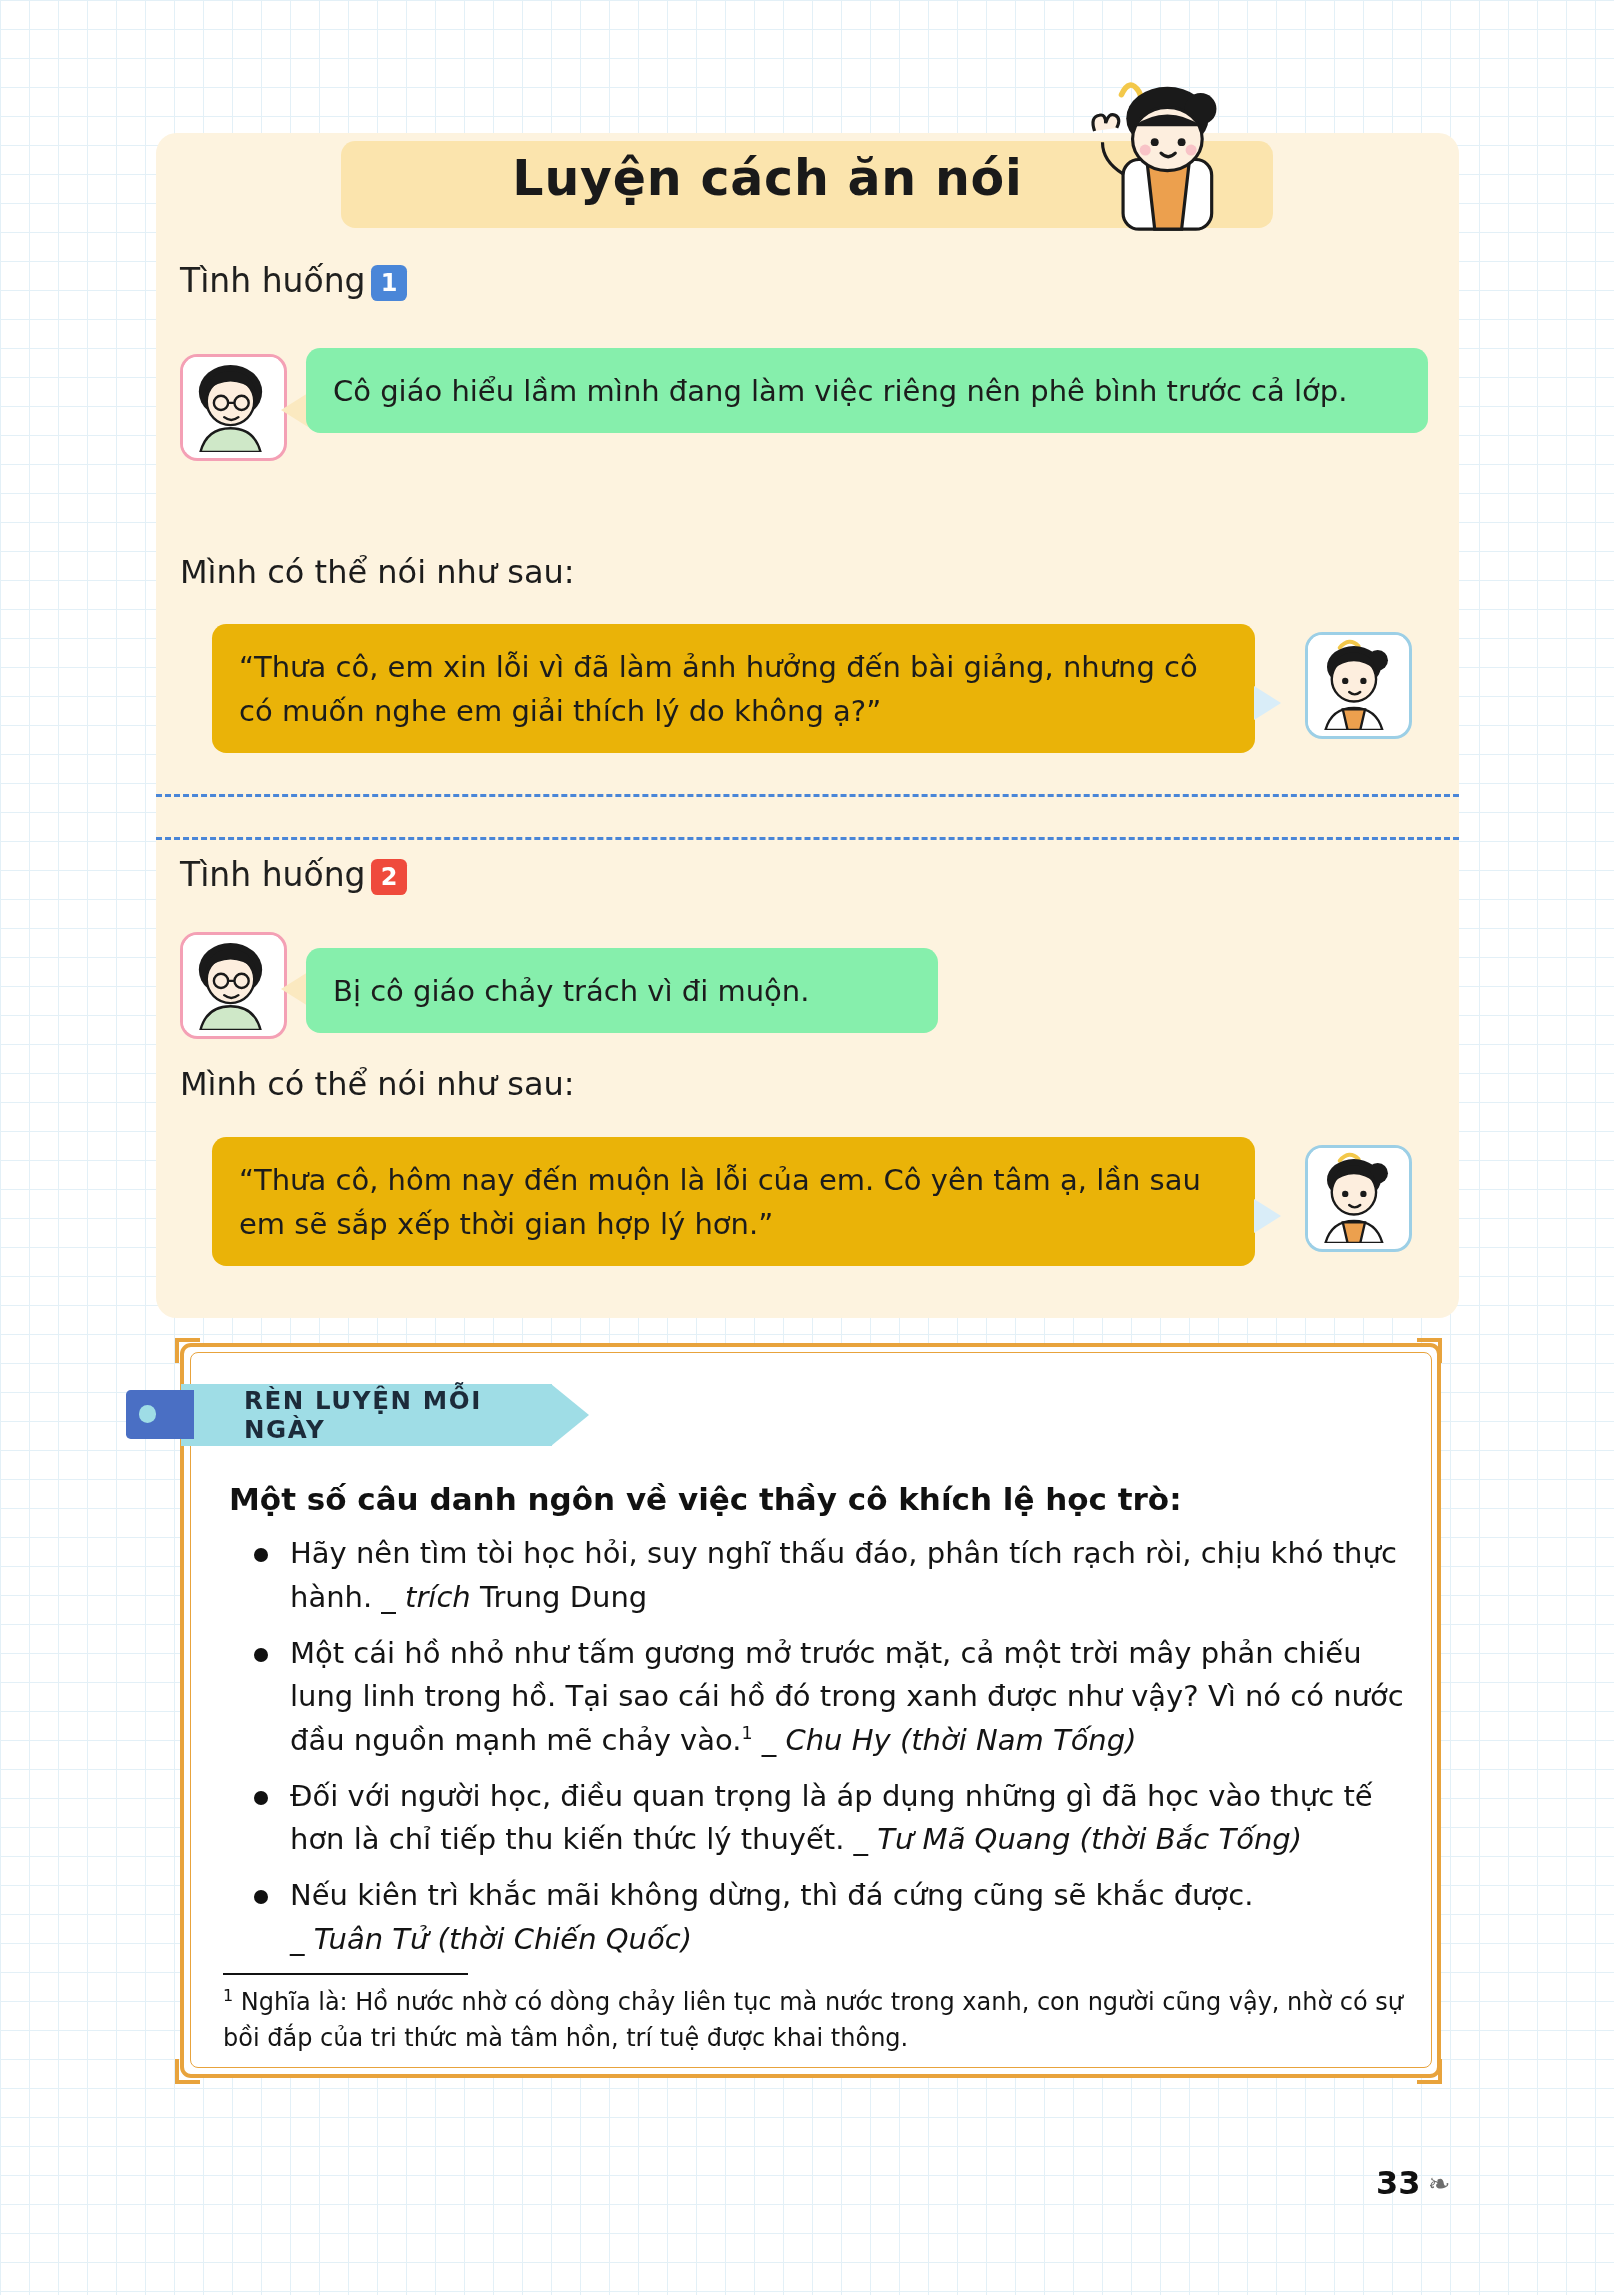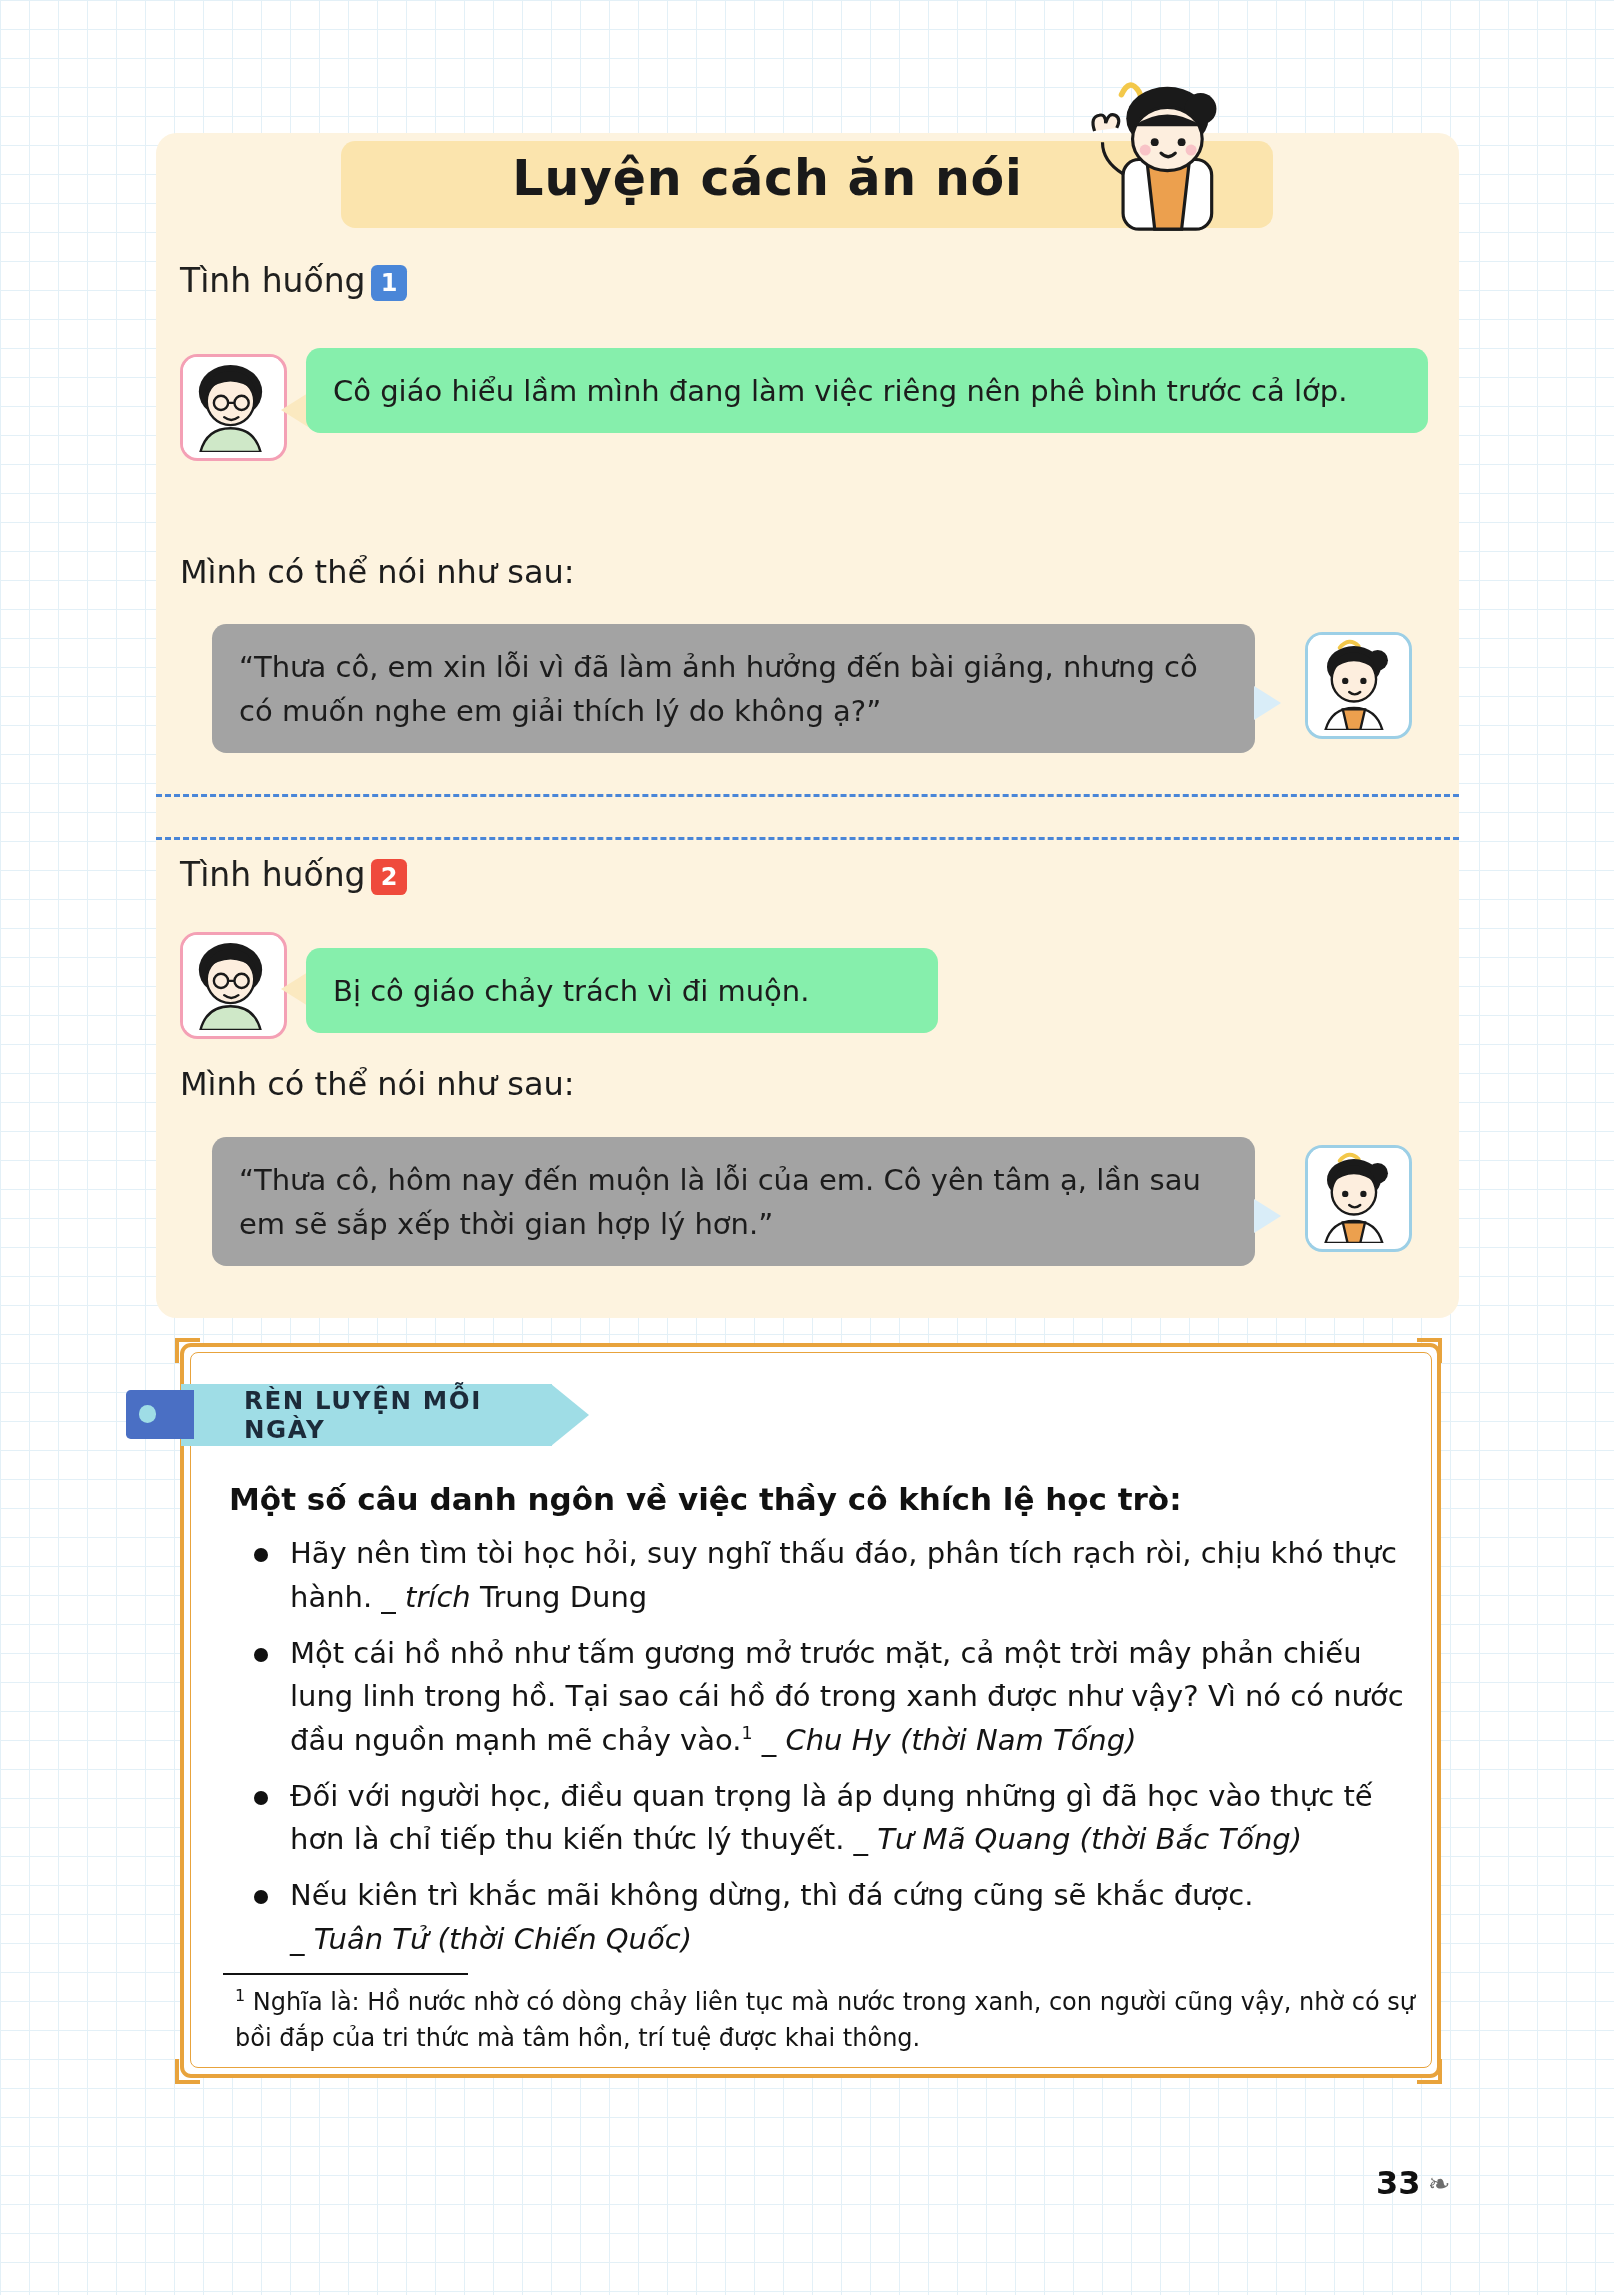--- a/index.html
+++ b/index.html
@@ -120,21 +120,21 @@
     padding: 20.5px 27px;
     font-size: 29px;
     line-height: 1.52;
     color: #1c1c1c;
     box-sizing: border-box;
   }
   .bubble-teacher {
     background: #86efac;
   }
   .bubble-student {
-    background: #a3a3a3;
+    background: #eab308;
   }
   .tail {
     position: absolute;
     width: 0;
     height: 0;
   }
   .tail-left {
     border-top: 17.4px solid transparent;
     border-bottom: 17.4px solid transparent;
     border-right: 27px solid #fbe9c0;
@@ -294,21 +294,20 @@
     border-top: 2.4px solid #111;
   }
   .footnote {
     position: absolute;
     left: 223px;
     top: 1984px;
     width: 1185px;
     font-size: 24px;
     line-height: 1.5;
     color: #141414;
-    margin-left: 12px;
   }
   .footnote sup { font-size: 16px; }
 
   .page-number {
     position: absolute;
     left: 1376px;
     top: 2164px;
     font-size: 32px;
     font-weight: bold;
     color: #111;

